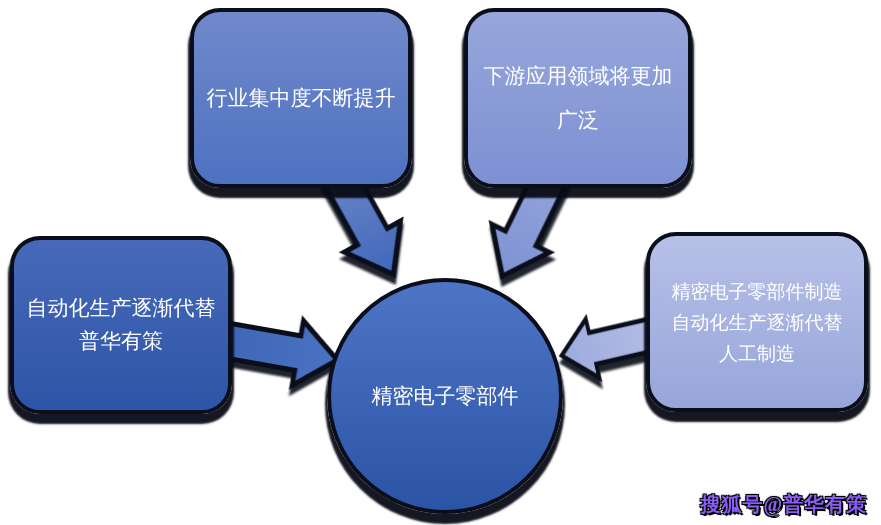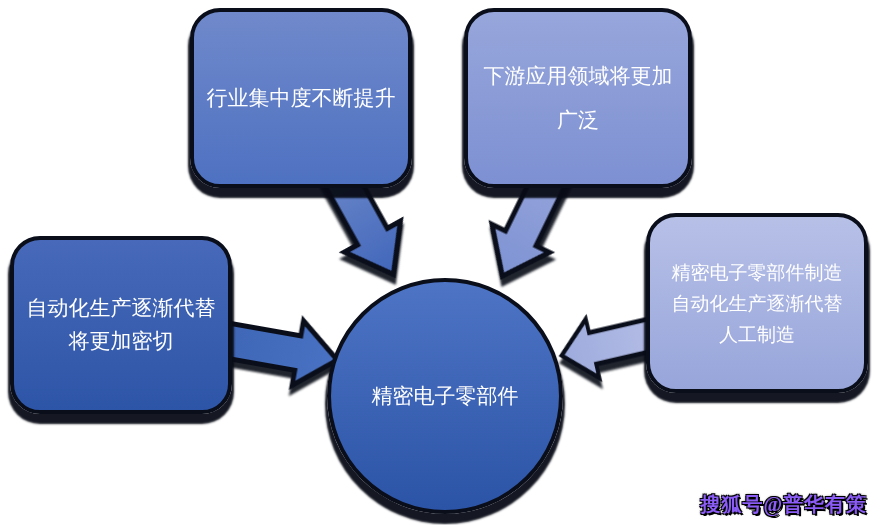--- a/index.html
+++ b/index.html
@@ -20,21 +20,21 @@
     border:4px solid #0a0e1a;
     box-shadow:0 8px 2px 2px rgba(8,12,22,0.95);
     z-index:2;
   }
   .box{border-radius:30px;font-size:21px;line-height:33px;}
   .box.small{font-size:19px;line-height:31px;}
   .circle{border-radius:50%;font-size:21px;}
   .box-top-left   {left:190px;top:8px;  width:222px;height:180px;}
   .box-top-right  {left:464px;top:8px;  width:228px;height:180px;gap:11px;}
   .box-left       {left:10px; top:218px;width:222px;height:178px;}
-  .box-right      {left:646px;top:213px;width:222px;height:180px;}
+  .box-right      {left:646px;top:232px;width:222px;height:180px;}
   .center-circle  {left:327px;top:278px;width:236px;height:236px;}
   .tline{display:block;white-space:nowrap;}
   
   .arrow{
     position:absolute;
     transform-origin:0 50%;
     z-index:1;
     overflow:visible;
   }
   .arrow polygon{stroke:#0a0e1a;stroke-width:5;stroke-linejoin:miter;}
@@ -110,21 +110,21 @@
     <span class="tline">行业集中度不断提升</span>
   </div>
 
   <div class="node box box-top-right" style="background: linear-gradient(rgb(151, 166, 219), rgb(125, 144, 210));">
     <span class="tline">下游应用领域将更加</span>
     <span class="tline">广泛</span>
   </div>
 
   <div class="node box box-left" style="background: linear-gradient(rgb(72, 105, 185), rgb(45, 85, 167)); margin-top: 18px;">
     <span class="tline">自动化生产逐渐代替</span>
-    <span class="tline">将更加密切</span>
+    <span class="tline">普华有策</span>
   </div>
 
   <div class="node box small box-right" style="background: linear-gradient(rgb(183, 192, 231), rgb(151, 165, 218));">
     <span class="tline">精密电子零部件制造</span>
     <span class="tline">自动化生产逐渐代替</span>
     <span class="tline">人工制造</span>
   </div>
 
   <div class="node circle center-circle" style="background: linear-gradient(rgb(77, 116, 197), rgb(44, 84, 166));">
     <span class="tline">精密电子零部件</span>

